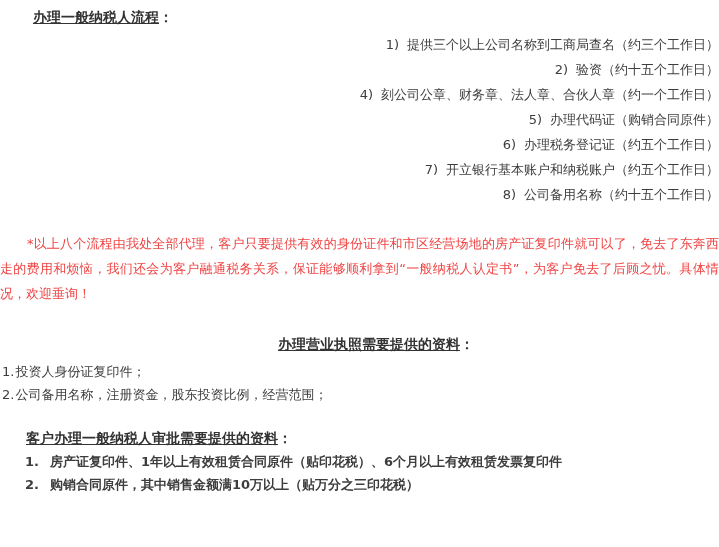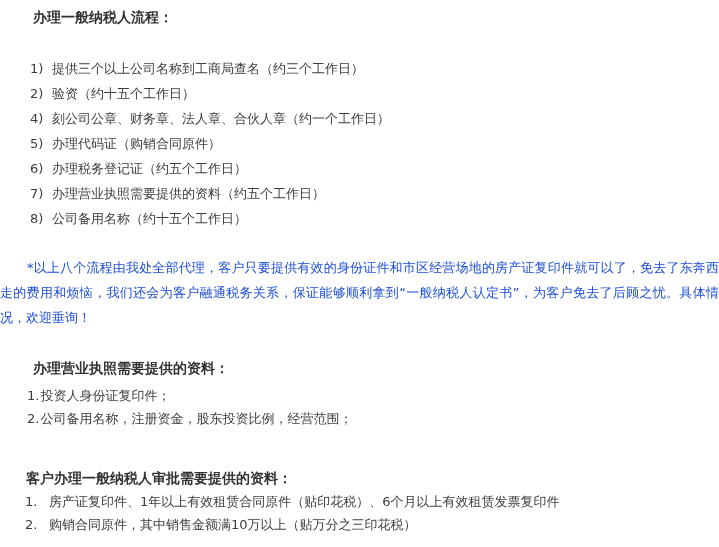--- a/index.html
+++ b/index.html
@@ -21,61 +21,62 @@
       background: #ffffff;
     }
     .sec-title {
       font-weight: bold;
       font-size: 14px;
       line-height: 16px;
       color: #333333;
       white-space: nowrap;
     }
     .sec-title .underlined {
+      text-decoration: underline;
     }
     .t1 { padding-top: 9px; margin-left: 33px; }
-    .t2 { margin: 30px 0 0 33px; }
-    .t3 { margin: 40px 0 0 26px; }
+    .t2 { margin: 30px 0 0 33px; text-align: center; }
+    .t3 { margin: 24px 0 0 26px; }
 
     ol, ul { list-style: none; margin: 0; padding: 0; }
 
-    .steps { margin-top: 31px; padding-left: 30px; }
+    .steps { margin-top: 7px; padding-left: 30px; text-align: right; }
     .steps li { height: 25px; line-height: 25px; white-space: nowrap; }
     .steps .num { display: inline-block; min-width: 14px; margin-right: 8px; }
 
     .note {
       margin: 24px 0 0 0;
       line-height: 25px;
       text-indent: 27px;
-      color: #1d4ed8;
+      color: #ef4444;
       text-align: justify;
     }
 
-    .mats { margin-top: 8px; padding-left: 27px; }
+    .mats { margin-top: 8px; padding-left: 2px; }
     .mats li { height: 23px; line-height: 23px; white-space: nowrap; }
     .mats .num { margin-right: 1px; }
 
     .mats2 { margin-top: 4px; padding-left: 25px; }
-    .mats2 li { height: 23px; line-height: 23px; white-space: nowrap; }
+    .mats2 li { height: 23px; line-height: 23px; white-space: nowrap; font-weight: bold; }
     .mats2 .num { display: inline-block; min-width: 13px; margin-right: 11px; }
   </style>
 </head>
 <body>
 
 <div class="doc">
 
   <div class="sec-title t1"><span class="underlined">办理一般纳税人流程</span><span>：</span></div>
 
   <ol class="steps">
     <li><span class="num">1)</span><span class="txt">提供三个以上公司名称到工商局查名（约三个工作日）</span></li>
     <li><span class="num">2)</span><span class="txt">验资（约十五个工作日）</span></li>
     <li><span class="num">4)</span><span class="txt">刻公司公章、财务章、法人章、合伙人章（约一个工作日）</span></li>
     <li><span class="num">5)</span><span class="txt">办理代码证（购销合同原件）</span></li>
     <li><span class="num">6)</span><span class="txt">办理税务登记证（约五个工作日）</span></li>
-    <li><span class="num">7)</span><span class="txt">办理营业执照需要提供的资料（约五个工作日）</span></li>
+    <li><span class="num">7)</span><span class="txt">开立银行基本账户和纳税账户（约五个工作日）</span></li>
     <li><span class="num">8)</span><span class="txt">公司备用名称（约十五个工作日）</span></li>
   </ol>
 
   <p class="note">*以上八个流程由我处全部代理，客户只要提供有效的身份证件和市区经营场地的房产证复印件就可以了，免去了东奔西走的费用和烦恼，我们还会为客户融通税务关系，保证能够顺利拿到“一般纳税人认定书”，为客户免去了后顾之忧。具体情况，欢迎垂询！</p>
 
   <div class="sec-title t2"><span class="underlined">办理营业执照需要提供的资料</span><span>：</span></div>
 
   <ul class="mats">
     <li><span class="num">1.</span><span class="txt">投资人身份证复印件；</span></li>
     <li><span class="num">2.</span><span class="txt">公司备用名称，注册资金，股东投资比例，经营范围；</span></li>

